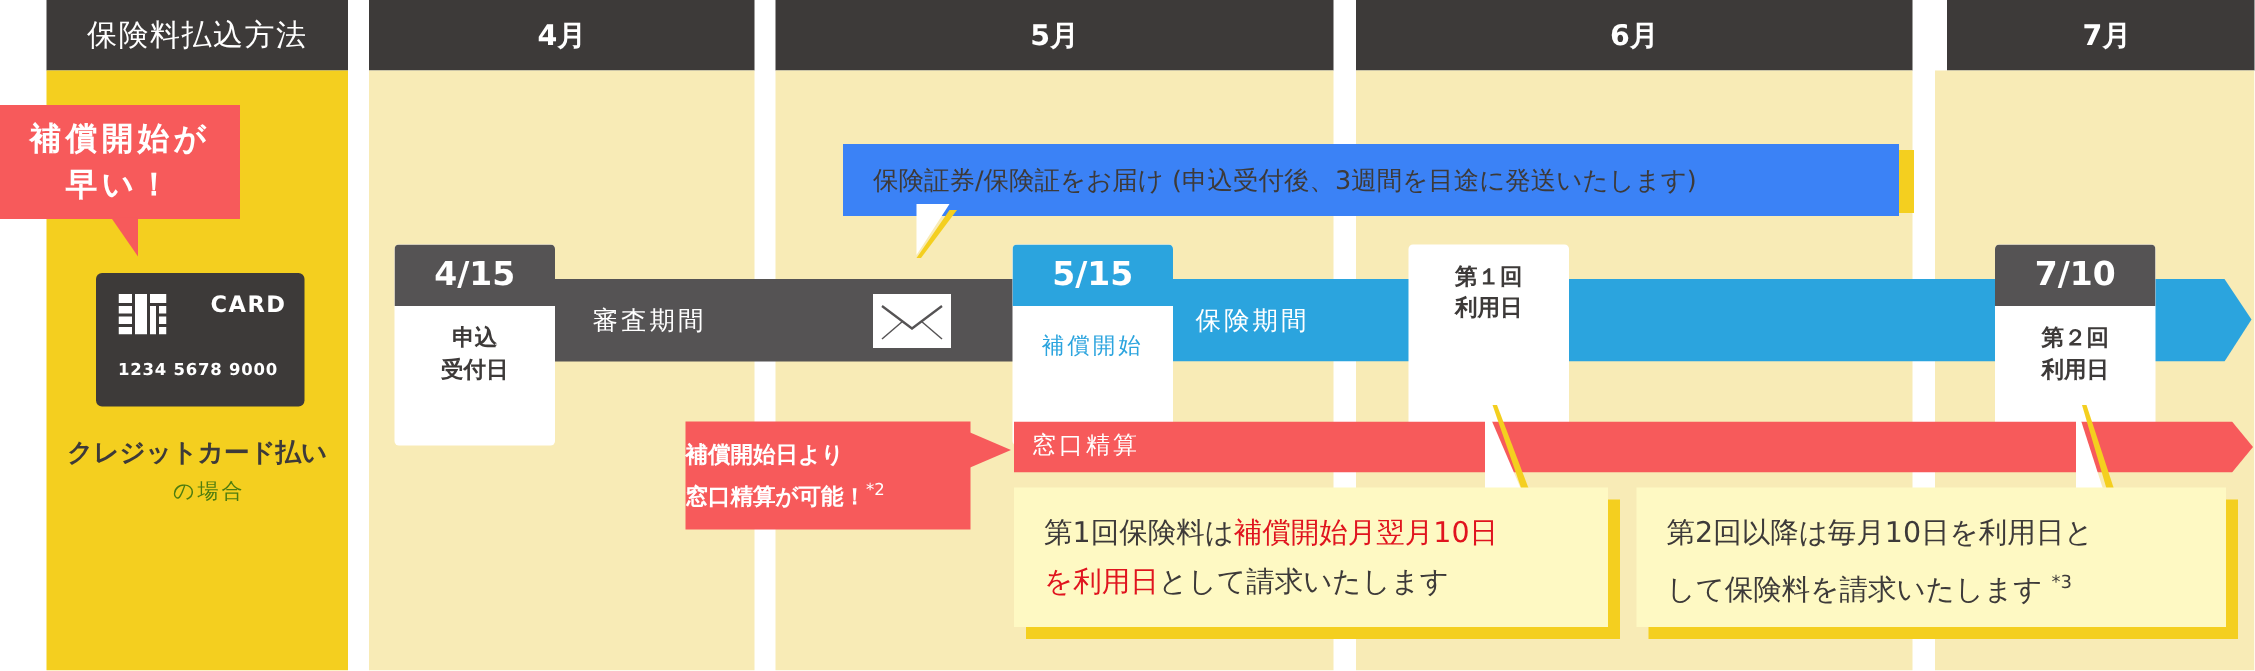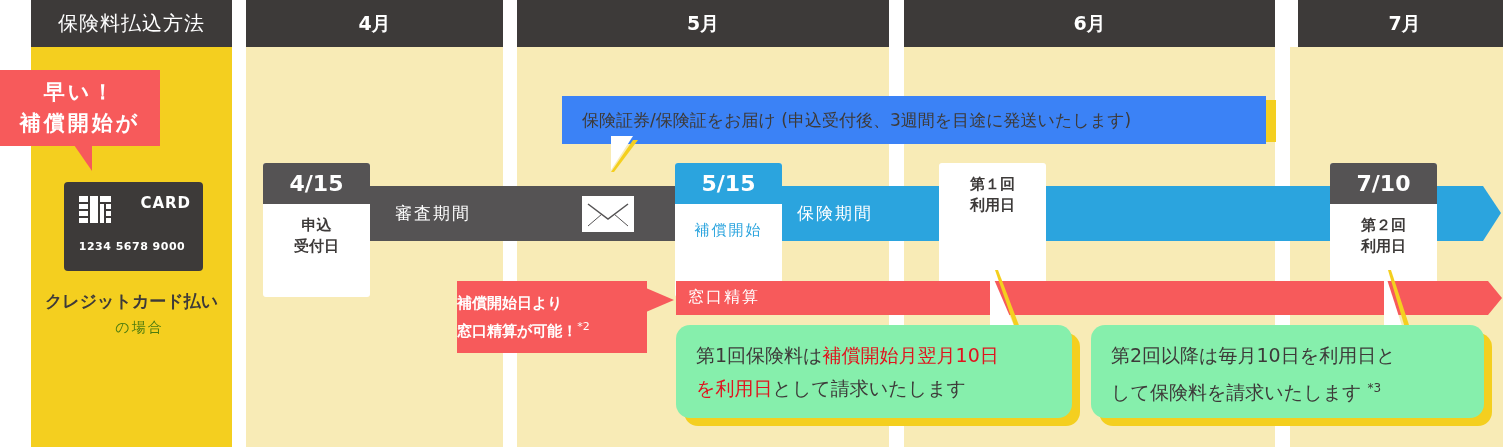--- a/index.html
+++ b/index.html
@@ -7,40 +7,40 @@
        font-family:"DejaVu Sans","Liberation Sans",sans-serif;color:#3d3a39;}
   .abs{position:absolute;box-sizing:border-box;}
   .col-head{background:#3d3a39;color:#fff;font-weight:bold;font-size:19px;display:flex;align-items:center;justify-content:center;height:47px;top:0;}
   .col-body{background:#f8ebb6;top:47px;height:400px;}
   .side-body{background:#f4cf1f;top:47px;height:400px;}
   .date-card{background:#fff;border-radius:3px;overflow:hidden;width:107px;height:134px;top:163px;}
   .date-card .dh{height:41px;color:#fff;font-weight:bold;font-size:22px;display:flex;align-items:center;justify-content:center;}
   .date-card .db{height:63px;display:flex;align-items:center;justify-content:center;text-align:center;font-size:15px;line-height:21px;font-weight:bold;color:#3d3a39;padding:0 6px;}
   .bar-label{color:#fff;font-size:17px;letter-spacing:2px;}
   .red{color:#e0141e;}
-  .note-box{background:#86efac;font-size:19px;line-height:33px;color:#3d3a39;padding:14px 14px 14px 20px;box-shadow:8px 8px 0 #f4cf1f;border-radius:14px;}
+  .note-box{background:#fef9c3;font-size:19px;line-height:33px;color:#3d3a39;padding:14px 14px 14px 20px;box-shadow:8px 8px 0 #f4cf1f;}
 </style>
 </head>
 <body>
 
 <div class="abs col-head" style="left:31px;width:201px;font-size:20px;font-weight:normal;letter-spacing:1px;">保険料払込方法</div>
 <div class="abs side-body" style="left:31px;width:201px;"></div>
 
 <div class="abs col-head" style="left:246px;width:257px;">4月</div>
 <div class="abs col-body" style="left:246px;width:257px;"></div>
 <div class="abs col-head" style="left:517px;width:372px;">5月</div>
 <div class="abs col-body" style="left:517px;width:372px;"></div>
 <div class="abs col-head" style="left:904px;width:371px;">6月</div>
 <div class="abs col-body" style="left:904px;width:371px;"></div>
 <div class="abs col-head" style="left:1298px;width:213px;">7月</div>
 <div class="abs col-body" style="left:1290px;width:213px;"></div>
 
 <div class="abs" style="left:0;top:70px;width:160px;height:76px;background:#f75a5b;color:#fff;font-weight:bold;font-size:21px;line-height:31px;text-align:center;padding-top:7px;letter-spacing:3px;">
+  <div>補償開始が</div>
   <div>早い！</div>
-  <div>補償開始が</div>
 </div>
 <svg class="abs" style="left:70px;top:145px;" width="30" height="28">
   <polygon points="4,0 22,0 22,26" fill="#f75a5b"></polygon>
 </svg>
 
 <div class="abs" style="left:64px;top:182px;width:139px;height:89px;background:#3d3a39;border-radius:4px;">
   <svg class="abs" style="left:15px;top:14px;" width="32" height="27">
     <rect x="0" y="0" width="9" height="6" fill="#fff"></rect>
     <rect x="0" y="8" width="9" height="5" fill="#fff"></rect>
     <rect x="0" y="15" width="9" height="5" fill="#fff"></rect>

